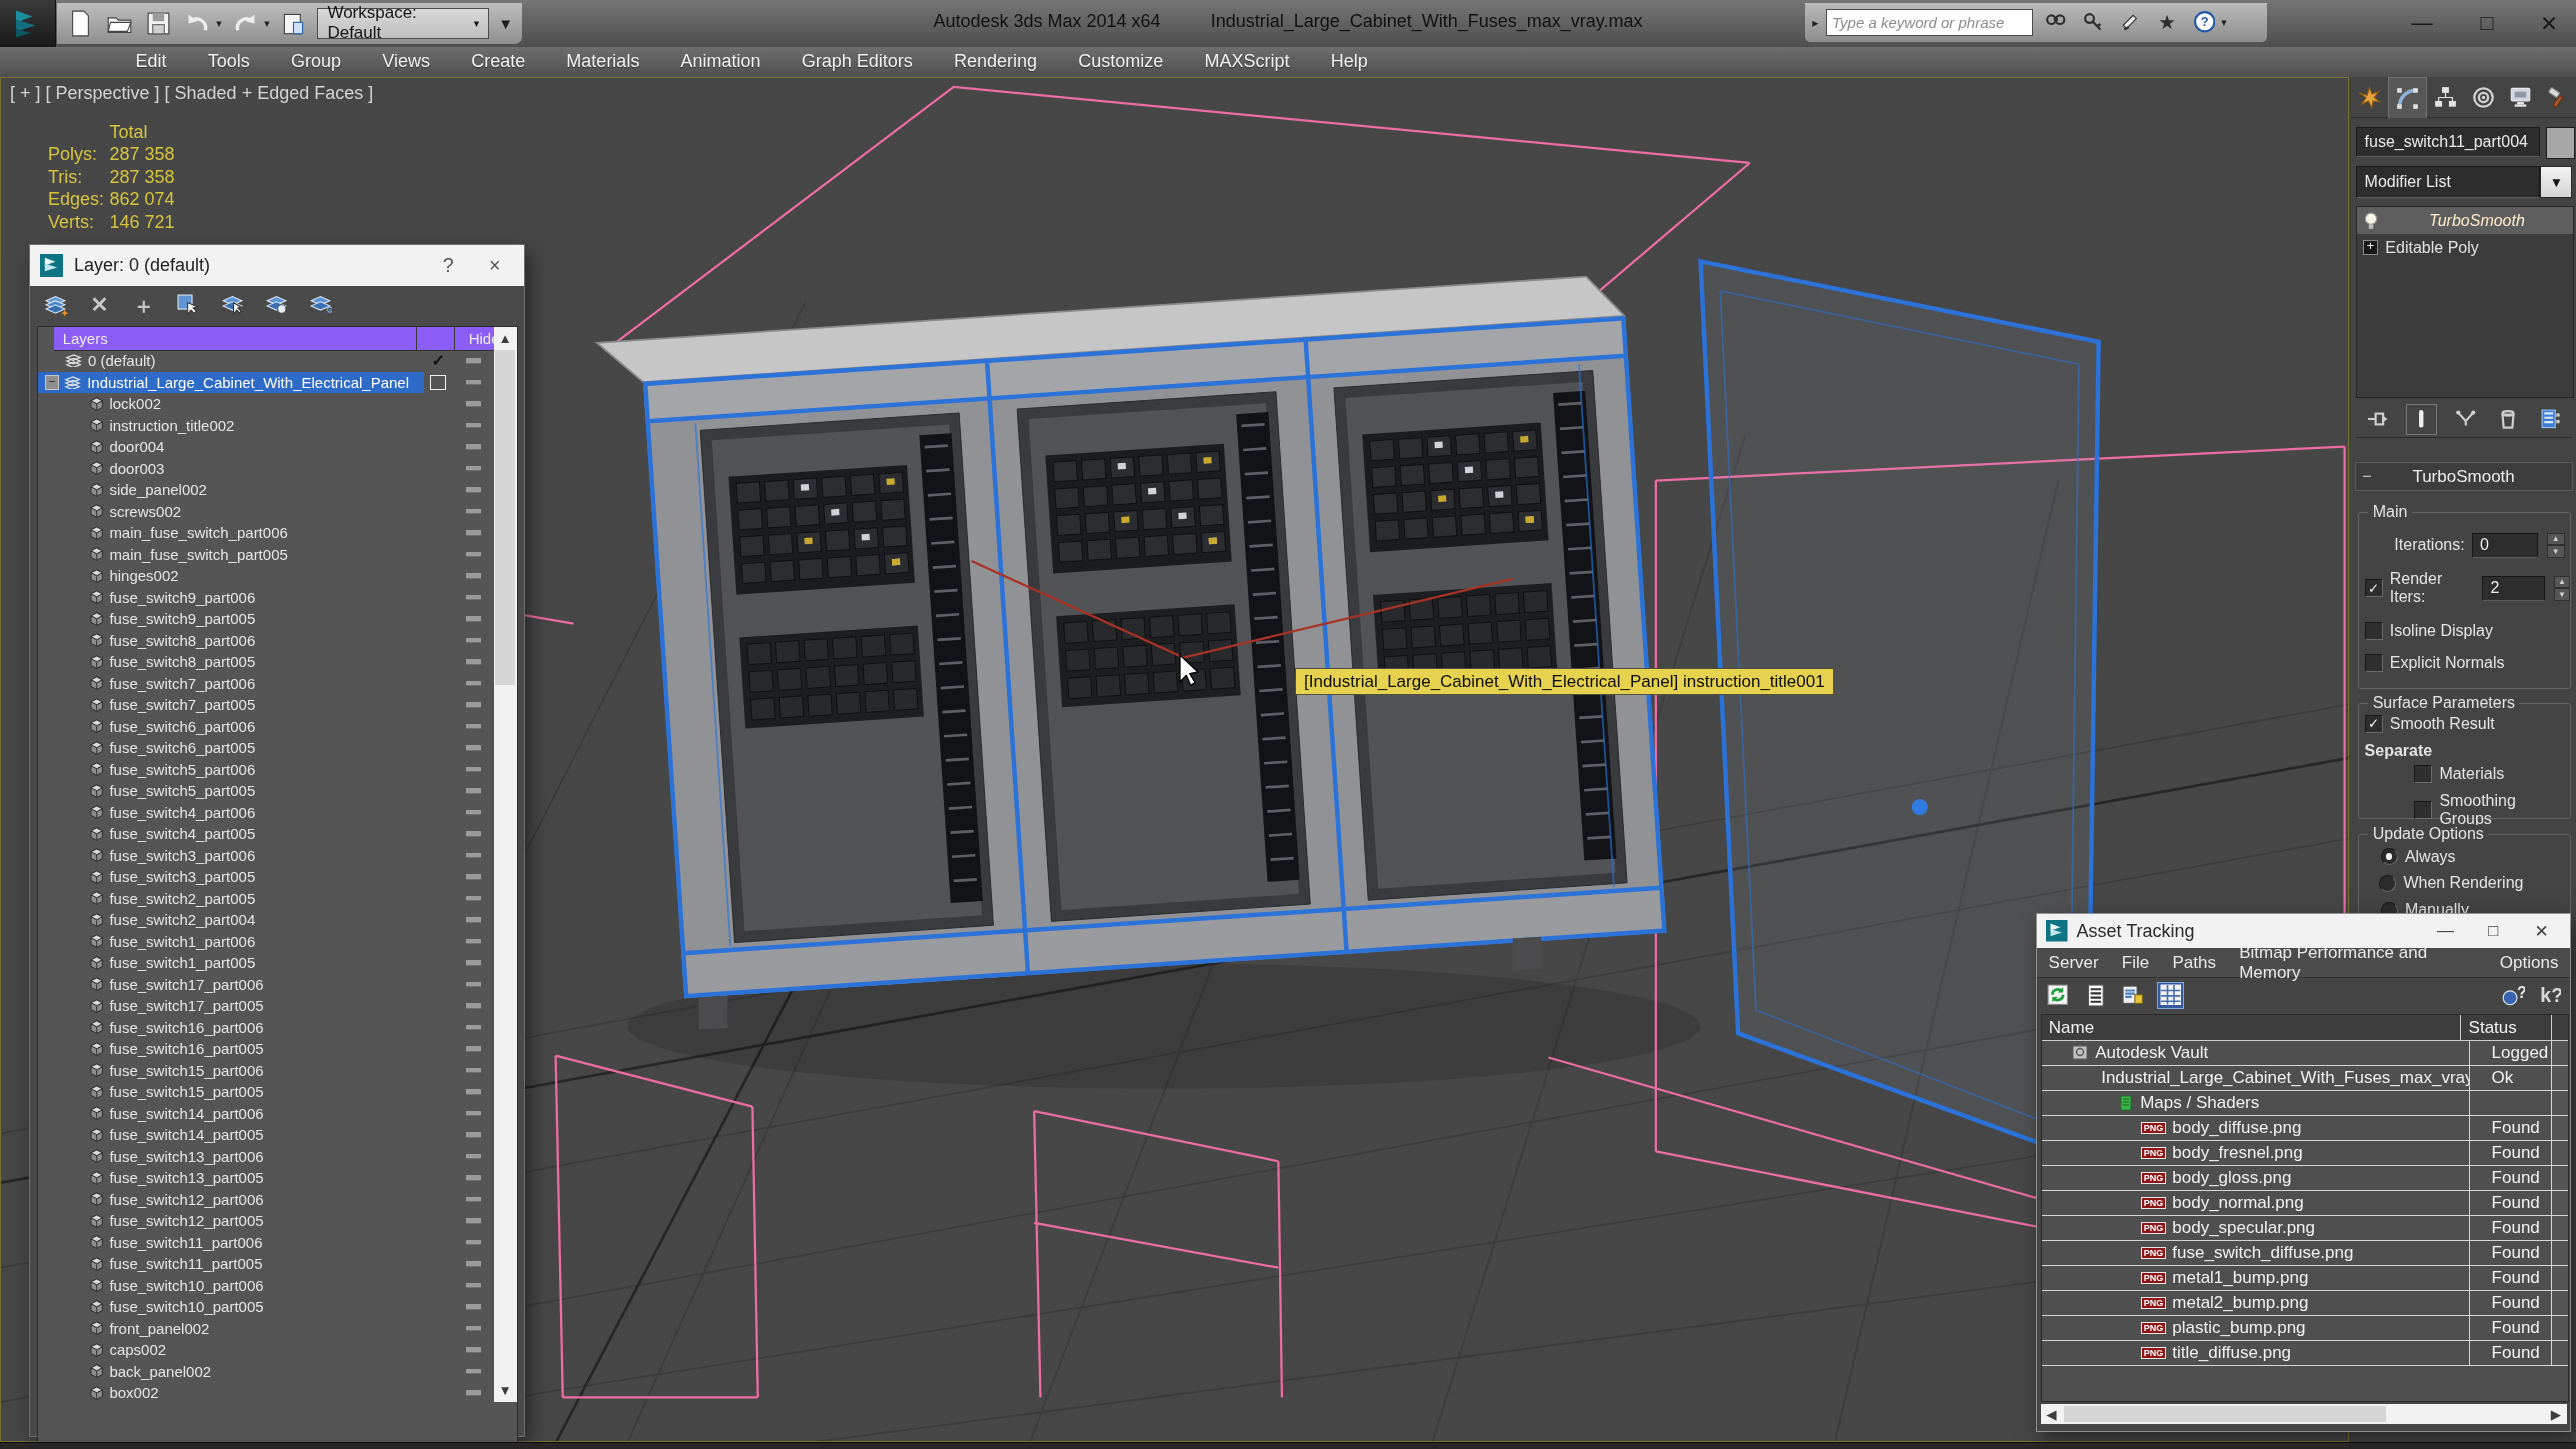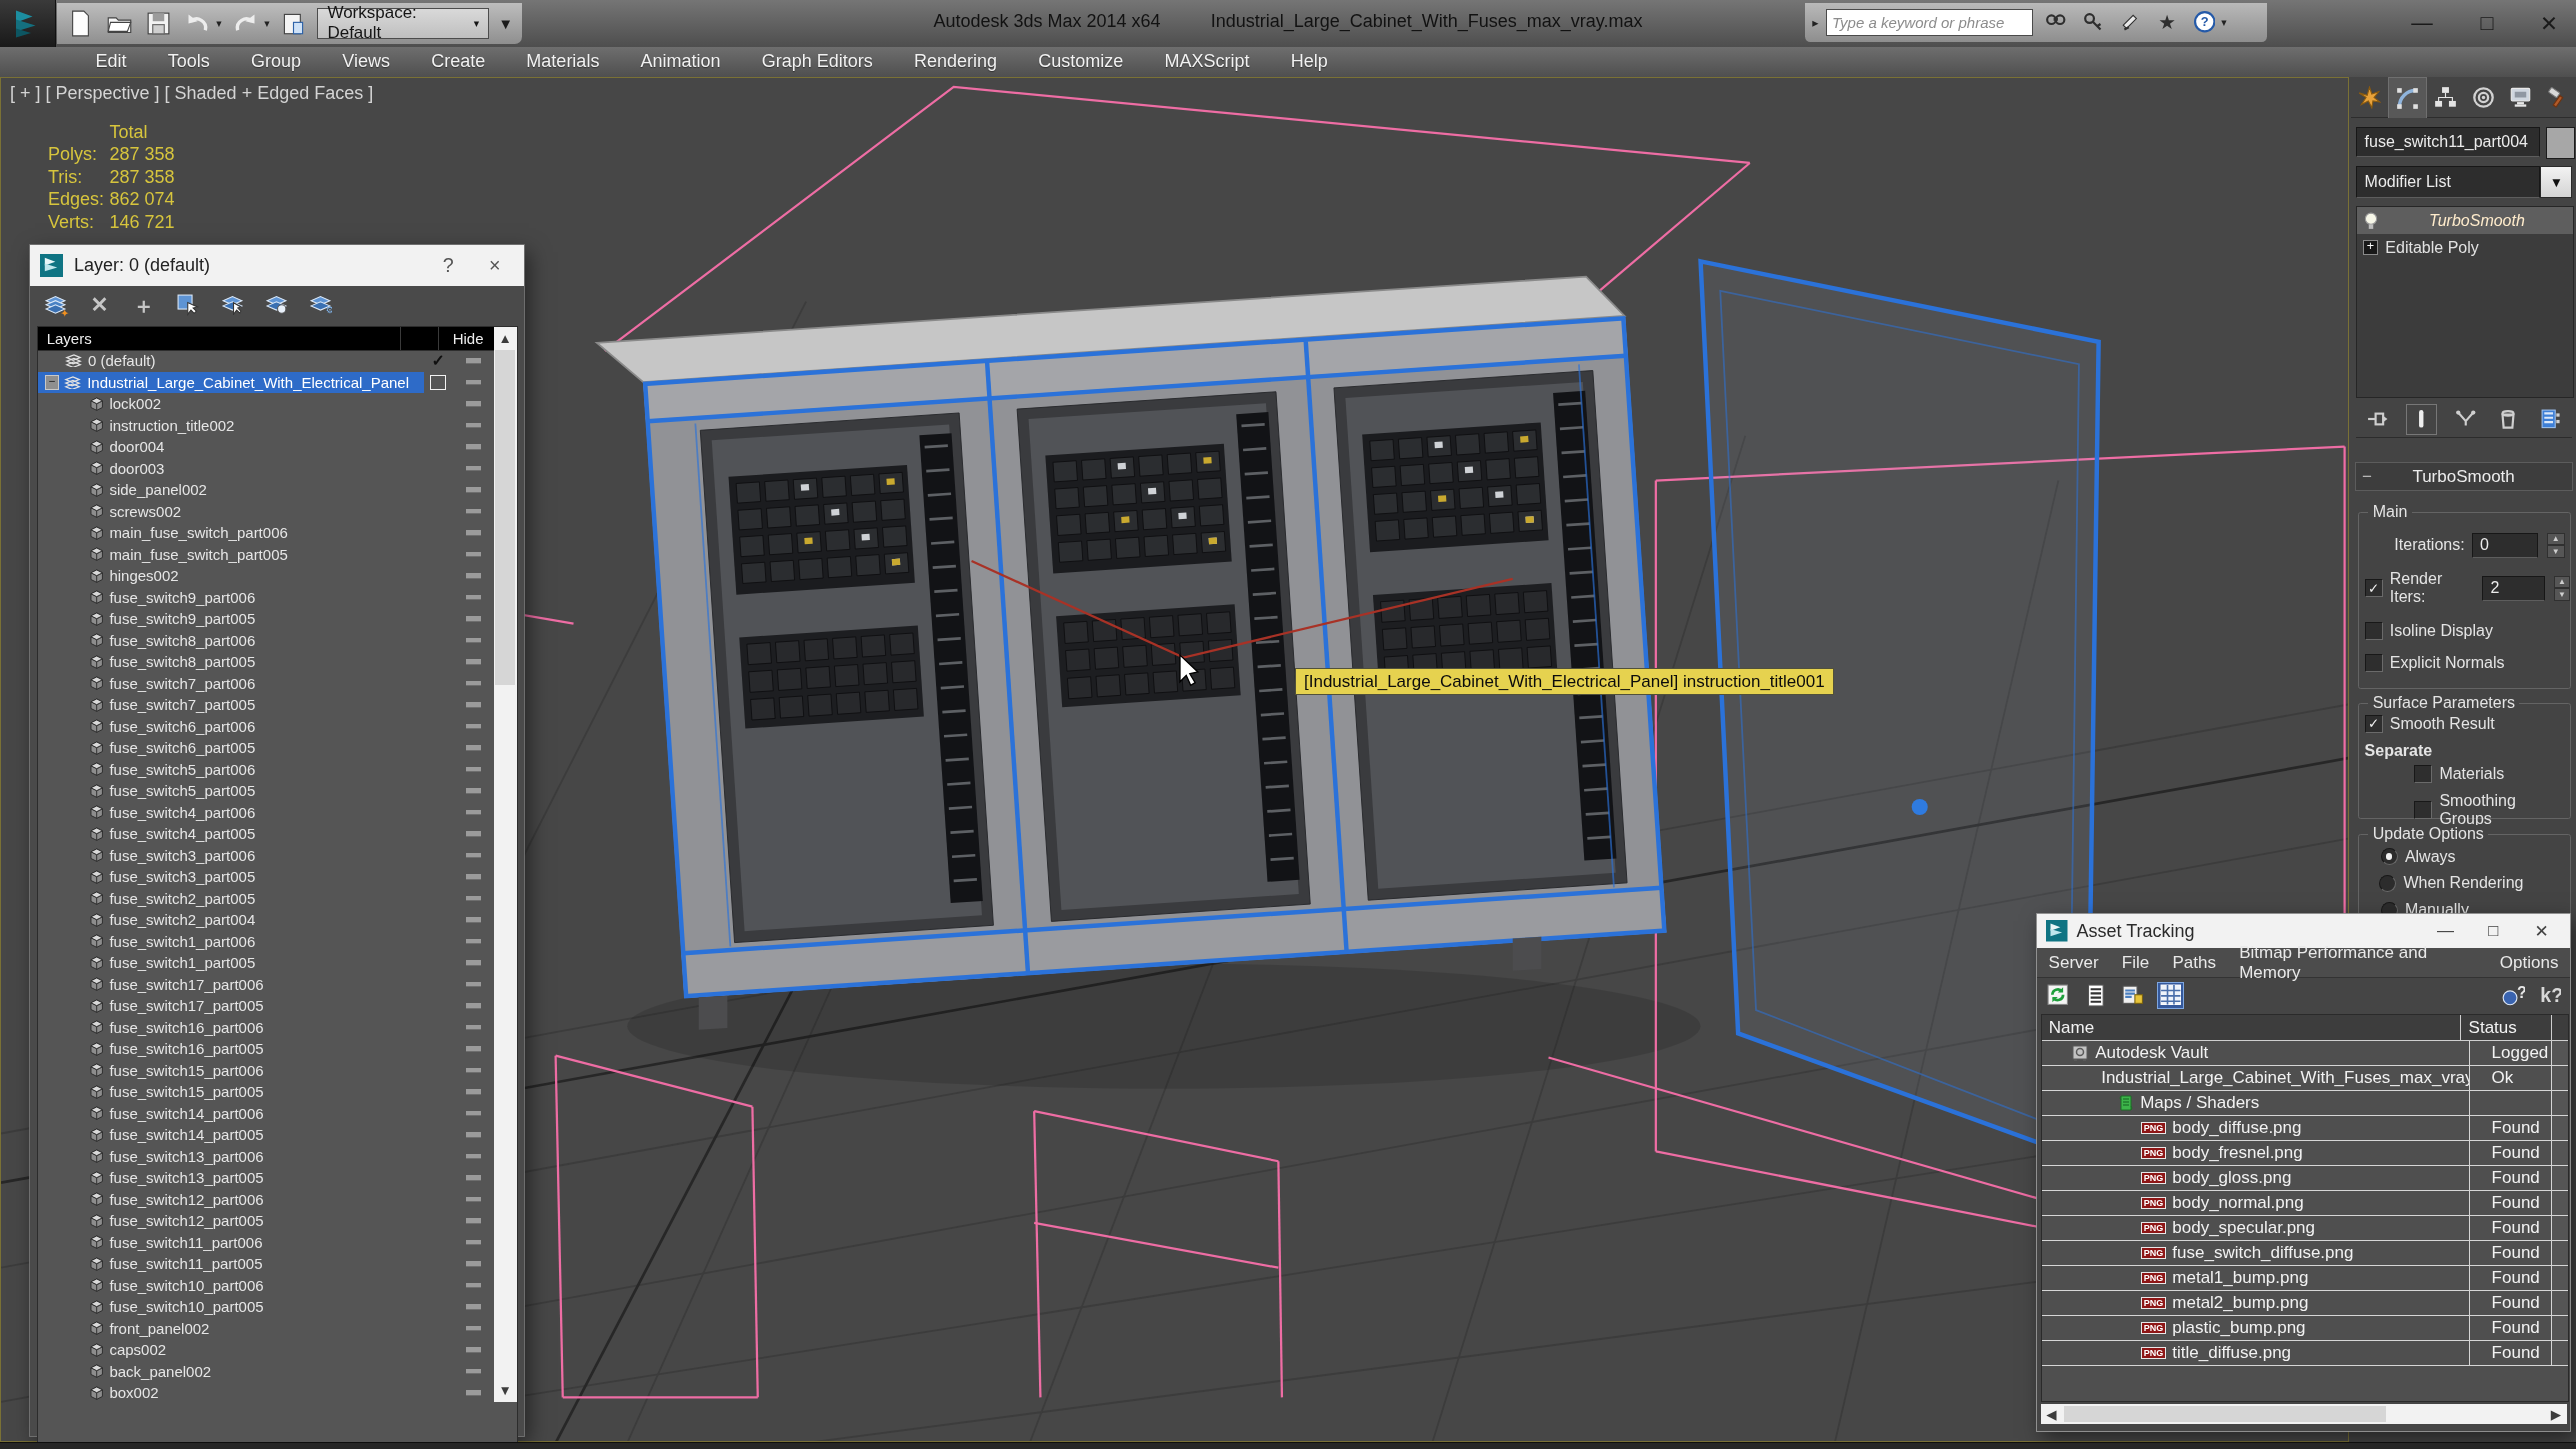--- a/index.html
+++ b/index.html
@@ -24,21 +24,21 @@
     border-radius:0 0 5.4px 5.4px;display:flex;align-items:center;gap:7.2px;padding:0 7.2px;box-sizing:border-box;}
   #search-input{width:195px;height:25px;border:0.9px solid #4a4a4a;background:#fff;color:#333;
     font-style:italic;font-size:15px;padding:0 5.4px;font-family:"Liberation Sans",sans-serif;}
   #search-input::placeholder{color:#8c8c8c;}
   .sicon{width:30px;height:29px;display:flex;align-items:center;justify-content:center;font-size:19.7px;color:#2f2f2f;}
   .winbtn{top:9px;width:50px;height:29px;display:flex;align-items:center;justify-content:center;
     color:#1a1a1a;font-size:21.5px;}
 
   
   #menubar{left:0;top:47px;width:2576px;height:29.5px;background:linear-gradient(#6e6e6e,#4f4f4f);
-    display:flex;align-items:center;padding-left:75px;box-sizing:border-box;}
+    display:flex;align-items:center;padding-left:115px;box-sizing:border-box;}
   .menu-item{color:#f2f2f2;font-size:18px;padding:0 20.6px;height:29.5px;display:flex;align-items:center;
     text-shadow:0 0.9px 0.9px #333;}
 
   
   #viewport{left:0;top:77px;width:2349px;height:1365px;background:#474747;
     border:1.8px solid #7a7135;box-sizing:border-box;overflow:hidden;}
   #viewport-label{left:9px;top:5.4px;color:#d4d4d4;font-size:18px;}
   #stats{left:47px;top:43px;color:#d7c53d;font-size:18px;line-height:22.4px;}
   #stats table{border-collapse:collapse;}
   #stats td{padding:0 5.4px 0 0;}
@@ -51,21 +51,21 @@
   #layer-titlebar{left:0;top:0;width:100%;height:41px;background:#f2f2f2;display:flex;align-items:center;
     padding:0 10.7px;box-sizing:border-box;gap:10.7px;}
   #layer-title{color:#222;font-size:18px;flex:1;}
   .dlg-btn{color:#555;font-size:19.7px;width:36px;text-align:center;}
   #layer-toolbar{left:0;top:41px;width:100%;height:38px;display:flex;align-items:center;gap:14.3px;
     padding:0 10.7px;box-sizing:border-box;}
   .ltool{width:30px;height:29px;display:flex;align-items:center;justify-content:center;position:relative;}
   .ltool .badge{position:absolute;right:0.9px;bottom:0.9px;font-size:10.7px;line-height:10.7px;}
   .gray-glyph{color:#c6c6c6;font-size:21.5px;font-weight:bold;}
   #layer-listbox{left:7.2px;top:81px;width:479px;height:1320px;background:#555;border:0.9px solid #2c2c2c;}
-  #layer-header{left:0;top:0;width:456px;height:23px;background:#000000;border-bottom:0.9px solid #2e2e2e;
+  #layer-header{left:16px;top:0;width:456px;height:23px;background:#8b5cf6;border-bottom:0.9px solid #2e2e2e;
     color:#ededed;font-size:15px;display:flex;gap:8px;}
   #col-layers{flex:1;padding-left:9px;line-height:23px;border-right:0.9px solid #3a3a3a;}
   #col-spacer{width:29px;border-right:0.9px solid #3a3a3a;}
   #col-hide{width:41px;line-height:23px;padding-left:5.4px;}
   #layer-rows{left:0;top:23px;width:456px;height:1052px;overflow:hidden;}
   .lrow{height:21.5px;display:flex;align-items:center;color:#e6e6e6;font-size:15px;}
   .lrow .namecell{flex:1;display:flex;align-items:center;height:21.5px;overflow:hidden;white-space:nowrap;}
   .lrow .indcell{width:29px;display:flex;align-items:center;justify-content:center;height:21.5px;}
   .lrow .hidecell{width:41px;display:flex;align-items:center;justify-content:center;height:21.5px;}
   .hide-dash{width:15px;height:4.5px;background:#9b9b9b;border-bottom:0.9px solid #6e6e6e;}

